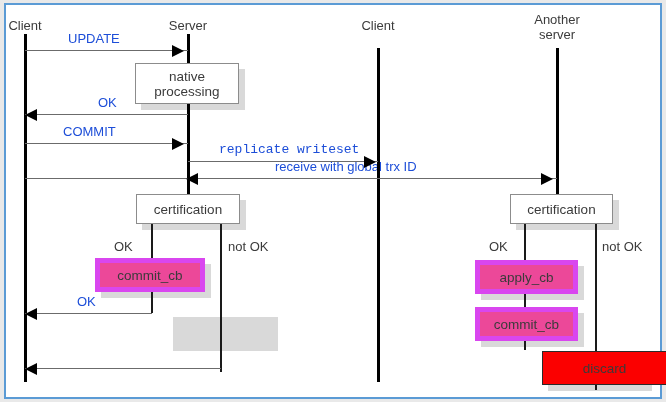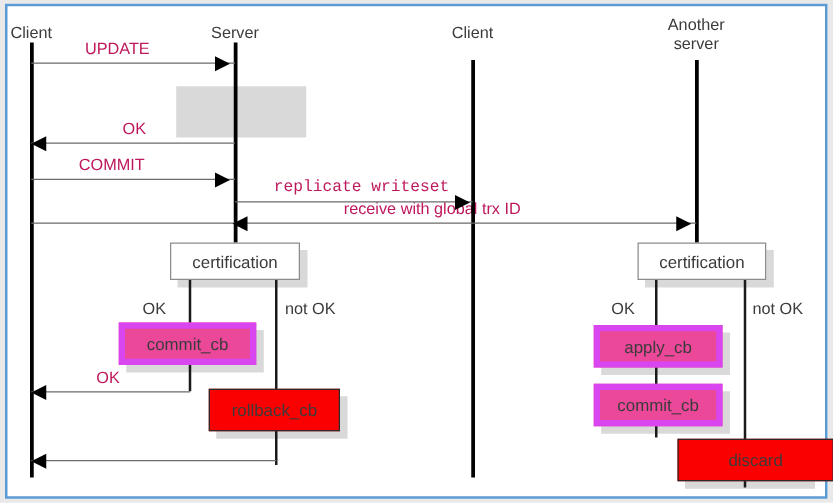--- a/index.html
+++ b/index.html
@@ -32,21 +32,21 @@
   }
   .head{
     position:absolute;
     font-size:13px;color:#3b3b3b;
     text-align:center;
     line-height:15px;
     white-space:pre-line;
   }
   .msg-label{
     position:absolute;
-    font-size:13px;color:#be185d;
+    font-size:13px;color:#1d4ed8;
     white-space:nowrap;
   }
   .branch-label{
     position:absolute;
     font-size:13px;color:#3b3b3b;
     white-space:nowrap;
   }
   .arrow-line{
     position:absolute;height:1px;background:#6b6b6b;
   }
@@ -110,20 +110,22 @@
     <div class="lifeline z-line" style="left:24px;top:34px;height:348px;"></div>
     <div class="lifeline z-line" style="left:187px;top:34px;height:166px;"></div>
     <div class="lifeline z-line" style="left:377px;top:48px;height:334px;"></div>
     <div class="lifeline z-line" style="left:556px;top:48px;height:152px;"></div>
 
     <div class="arrow-line z-line" style="left:25px;top:50px;width:163px;"></div>
     <div class="arrowhead-r z-line" style="left:172px;top:45px;"></div>
     <div class="msg-label" style="left:68px;top:31px;">UPDATE</div>
 
     <div class="box-shadow" style="left:141px;top:69px;width:104px;height:41px;"></div>
+    <div class="box box-white" style="left:135px;top:63px;width:104px;height:41px;">native
+processing</div>
 
     <div class="arrow-line z-line" style="left:25px;top:114px;width:163px;"></div>
     <div class="arrowhead-l z-line" style="left:25px;top:109px;"></div>
     <div class="msg-label" style="left:98px;top:95px;">OK</div>
 
     <div class="arrow-line z-line" style="left:25px;top:143px;width:163px;"></div>
     <div class="arrowhead-r z-line" style="left:172px;top:138px;"></div>
     <div class="msg-label" style="left:63px;top:124px;text-align:center;">COMMIT</div>
 
     <div class="arrow-line z-line" style="left:188px;top:161px;width:190px;"></div>
@@ -154,21 +156,20 @@
     <div class="branch-label" style="left:602px;top:239px;">not OK</div>
 
     <div class="box-shadow" style="left:101px;top:264px;width:110px;height:34px;"></div>
     <div class="box box-green" style="left:95px;top:258px;width:110px;height:34px;">commit_cb</div>
 
     <div class="arrow-line z-line" style="left:25px;top:313px;width:127px;"></div>
     <div class="arrowhead-l z-line" style="left:25px;top:308px;"></div>
     <div class="msg-label" style="left:77px;top:294px;">OK</div>
 
     <div class="box-shadow" style="left:173px;top:317px;width:105px;height:34px;"></div>
-    <div class="box box-red" style="left:167px;top:311px;width:105px;height:34px;">rollback_cb</div>
 
     <div class="arrow-line z-line" style="left:25px;top:368px;width:196px;"></div>
     <div class="arrowhead-l z-line" style="left:25px;top:363px;"></div>
 
     <div class="box-shadow" style="left:481px;top:266px;width:103px;height:34px;"></div>
     <div class="box box-green" style="left:475px;top:260px;width:103px;height:34px;">apply_cb</div>
 
     <div class="box-shadow" style="left:481px;top:313px;width:103px;height:34px;"></div>
     <div class="box box-green" style="left:475px;top:307px;width:103px;height:34px;">commit_cb</div>
 

